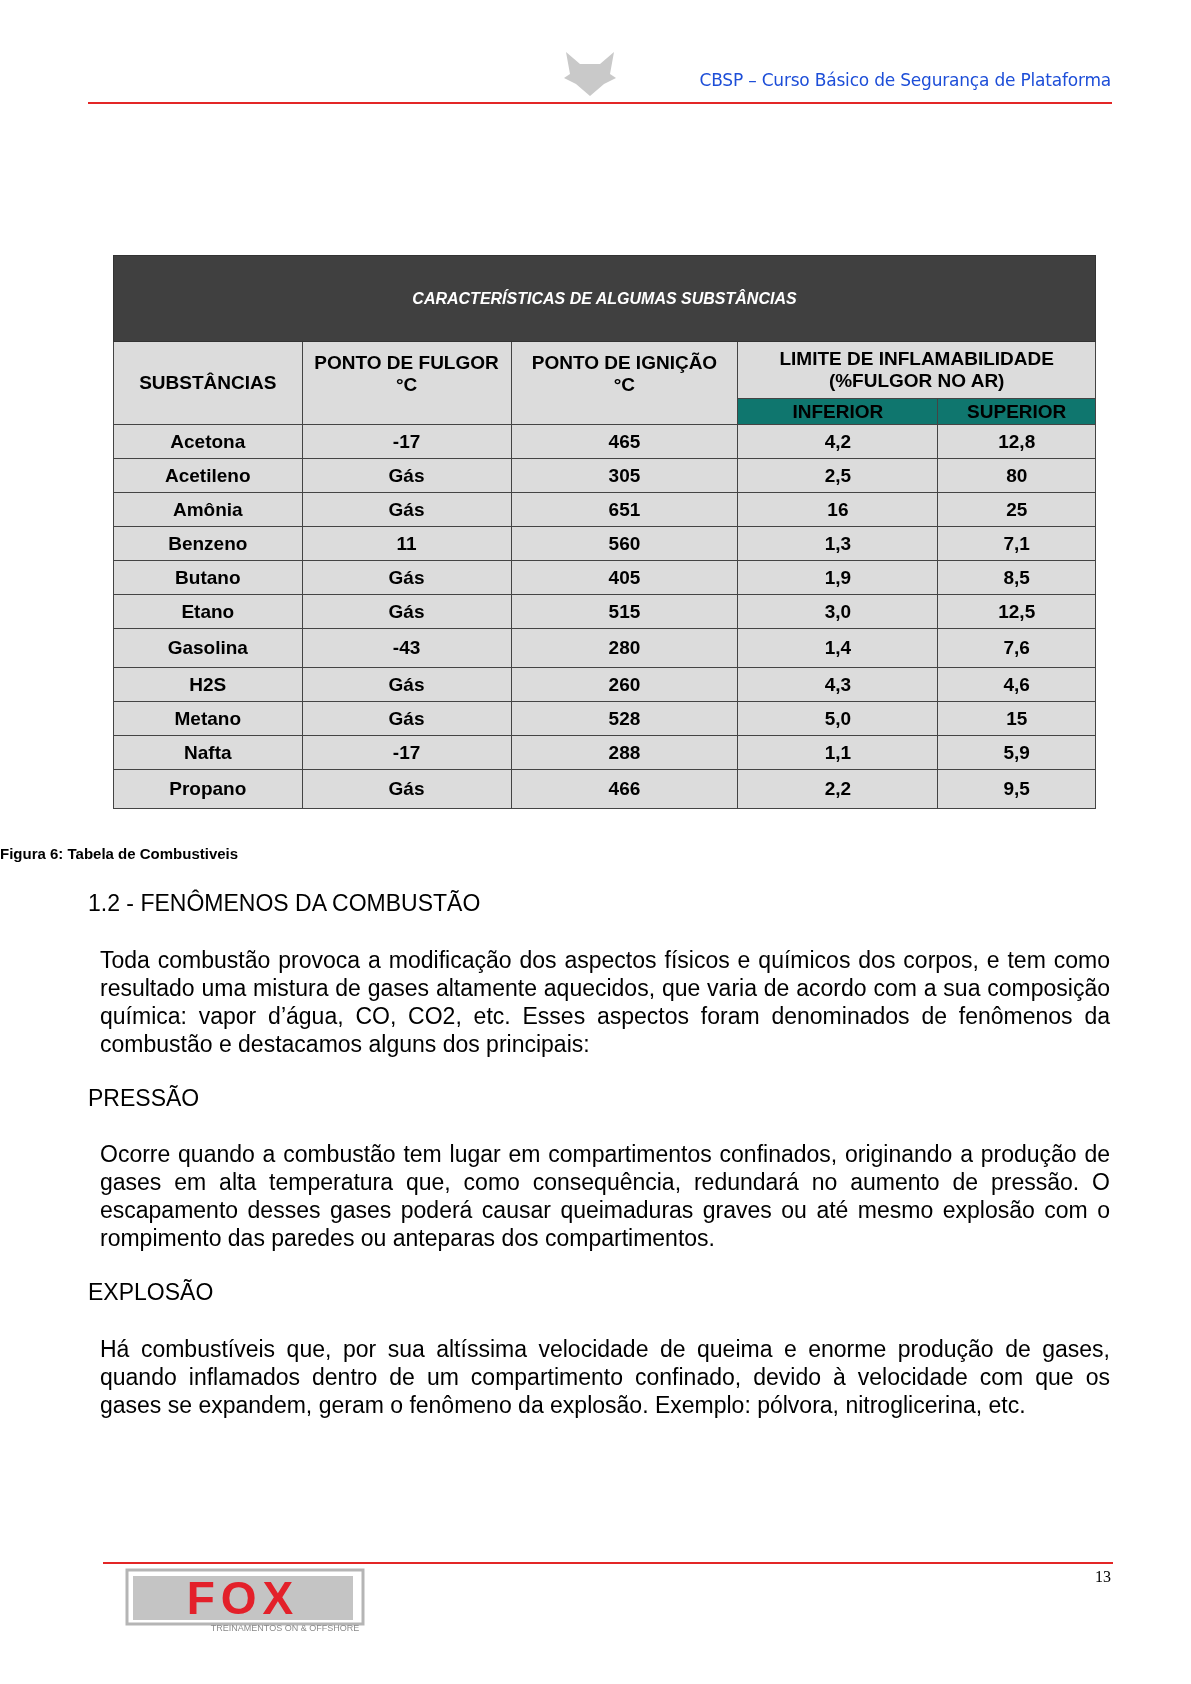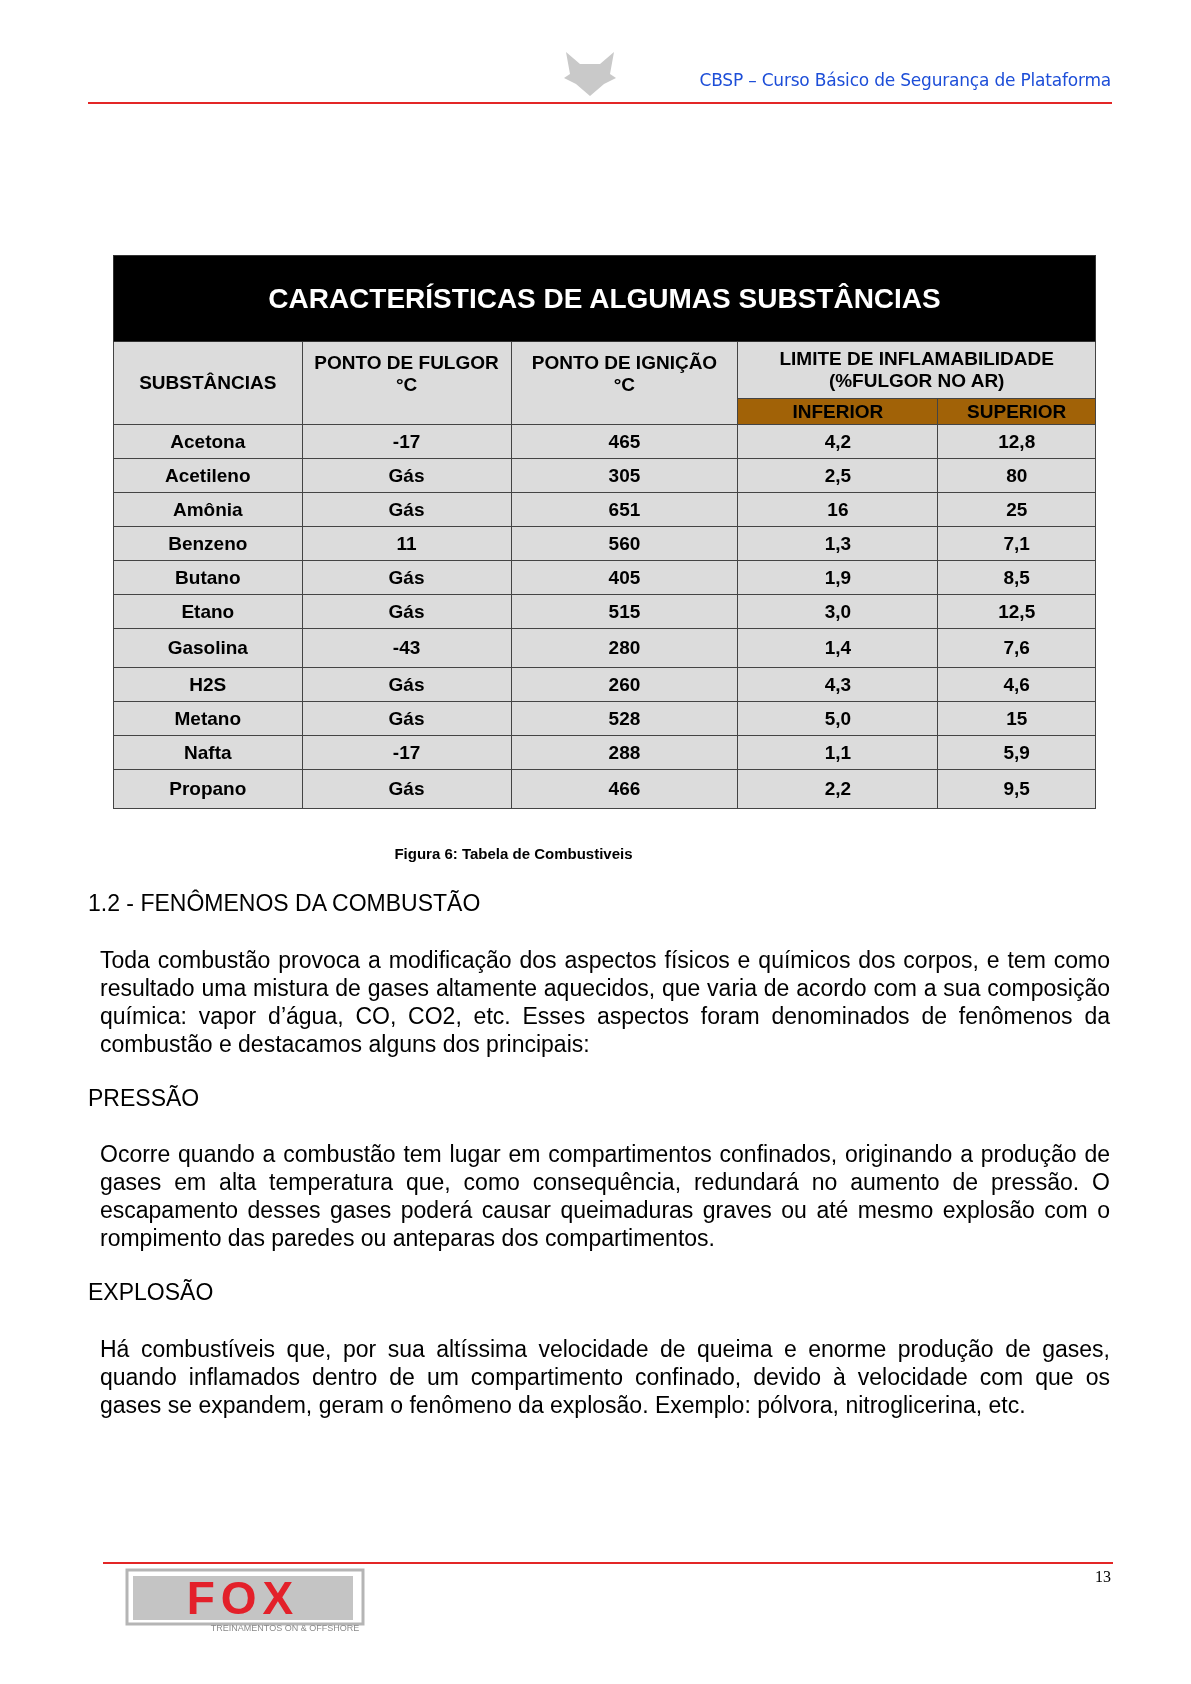--- a/index.html
+++ b/index.html
@@ -9,29 +9,29 @@
   
   .hdr-logo { position: absolute; left: 560px; top: 50px; width: 60px; height: 48px; }
   .hdr-title { position: absolute; right: 80px; top: 70px; font-size: 17px; color: #1d4ed8;
                font-family: "DejaVu Sans", sans-serif; letter-spacing: -0.2px; }
   .hdr-line { position: absolute; left: 88px; top: 102px; width: 1024px; height: 2px; background: #e32626; }
 
   
   .tbl { position: absolute; left: 113px; top: 255px; width: 983px; border-collapse: collapse;
          font-family: "Liberation Sans", sans-serif; font-weight: bold; font-size: 19px; }
   .tbl td, .tbl th { border: 1.5px solid #444; text-align: center; padding: 0; background: #dcdcdc; }
-  .tbl .title-cell { background: #000000; color: #ffffff; font-size: 28px; height: 85px; border-color: #333; }
+  .tbl .title-cell { background: #404040; color: #ffffff; font-size: 16px; height: 85px; border-color: #333; font-style: italic; }
   .tbl .hdr-cell { height: 28px; line-height: 22px; }
-  .tbl .sub-hdr { background: #a16207; height: 25px; }
+  .tbl .sub-hdr { background: #0f766e; height: 25px; }
   .tbl tr.data td { height: 33px; }
   .tbl tr.data.tall td { height: 38px; }
   .col1 { width: 188px; } .col2 { width: 209px; } .col3 { width: 227px; }
   .col4 { width: 200px; } .col5 { width: 157px; }
 
-  .caption { position: absolute; left: 0; width: 1027px; top: 845px; text-align: center;
+  .caption { position: absolute; left: 0; width: 1027px; top: 845px; 
              font-size: 15px; font-weight: bold; }
 
   
   .h2 { position: absolute; left: 88px; font-weight: normal; font-size: 23px; }
   .para { position: absolute; left: 100px; width: 1010px; font-size: 23px; line-height: 28px;
           text-align: justify; }
 
   
   .ftr-line { position: absolute; left: 103px; top: 1562px; width: 1010px; height: 2px; background: #e32626; }
   .ftr-logo { position: absolute; left: 105px; top: 1568px; width: 240px; height: 65px; margin-left: 20px; }

